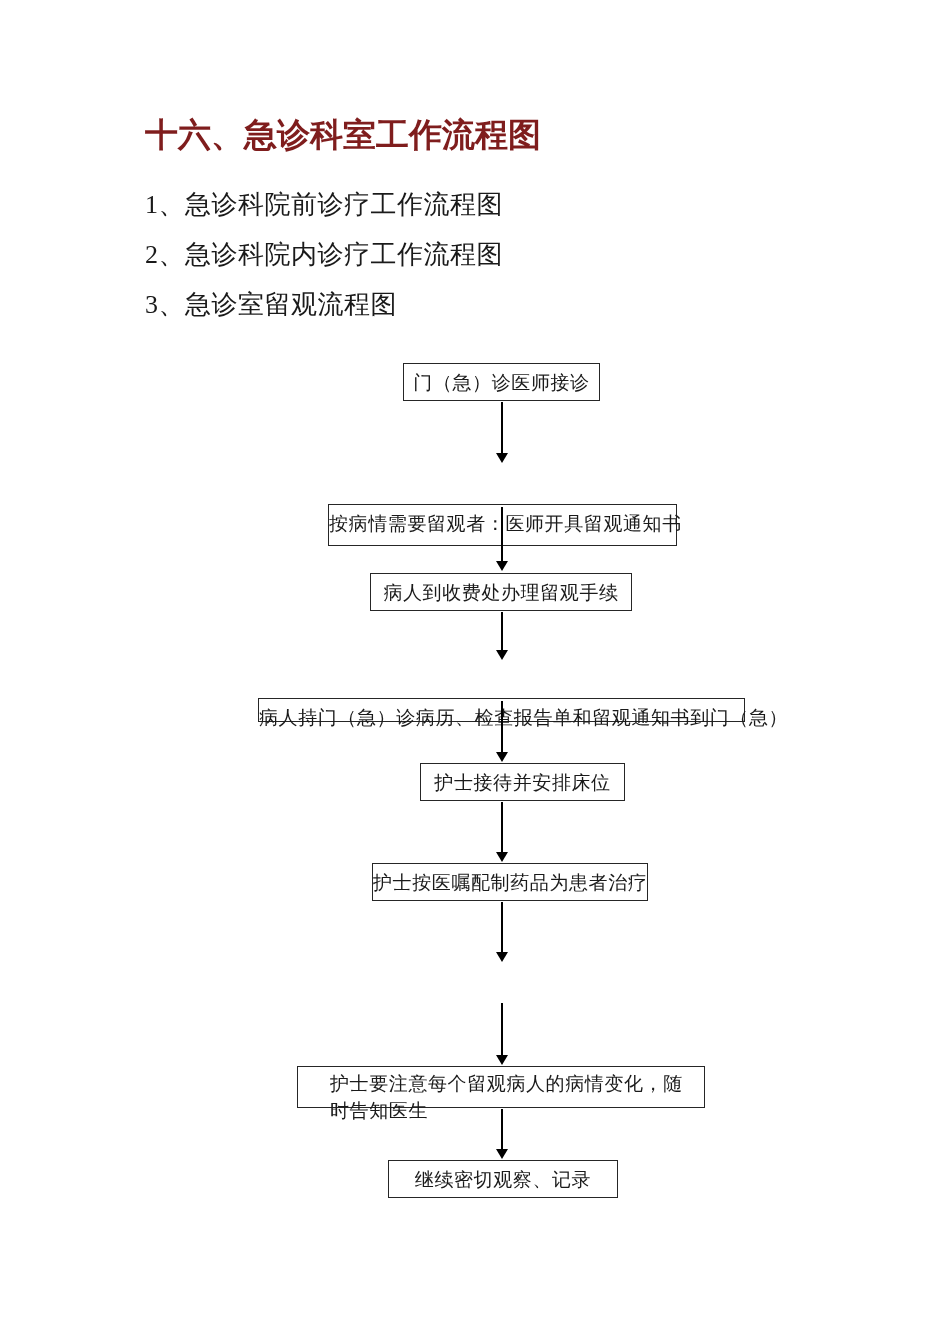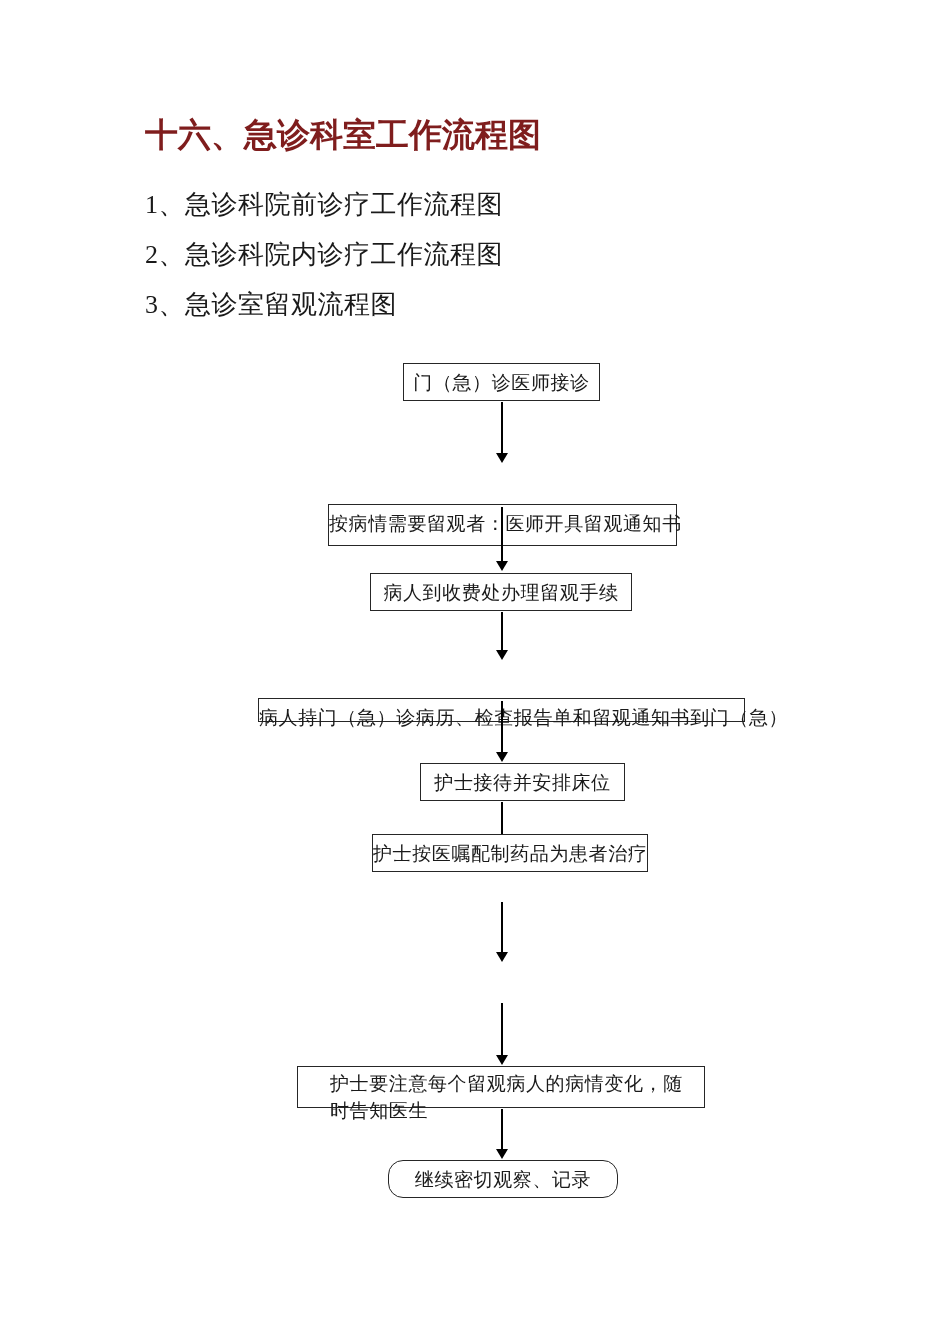--- a/index.html
+++ b/index.html
@@ -140,33 +140,33 @@
     </div>
 
     <div class="conn" style="left:501px; top:701px; height:52px;"></div>
 
     <div class="node" style="left:420px; top:763px; width:205px; height:38px;">
       <span class="node-text">护士接待并安排床位</span>
     </div>
 
     <div class="conn" style="left:501px; top:802px; height:51px;"></div>
 
-    <div class="node" style="left:372px; top:834px; width:276px; height:38px;">
+    <div class="node" style="left:372px; top:863px; width:276px; height:38px;">
       <span class="node-text">护士按医嘱配制药品为患者治疗</span>
     </div>
 
     <div class="conn" style="left:501px; top:902px; height:51px;"></div>
 
 
     <div class="conn" style="left:501px; top:1003px; height:53px;"></div>
 
     <div class="node wrap" style="left:297px; top:1066px; width:408px; height:42px;padding-left:26px;">
       <span class="node-text">护士要注意每个留观病人的病情变化，随时告知医生</span>
     </div>
 
     <div class="conn" style="left:501px; top:1109px; height:41px;"></div>
 
-    <div class="node" style="left:388px; top:1160px; width:230px; height:38px;border-radius:15px;">
+    <div class="node" style="left:388px; top:1160px; width:230px; height:38px;">
       <span class="node-text">继续密切观察、记录</span>
     </div>
 
   </div>
 </div>
 
 </body></html>

